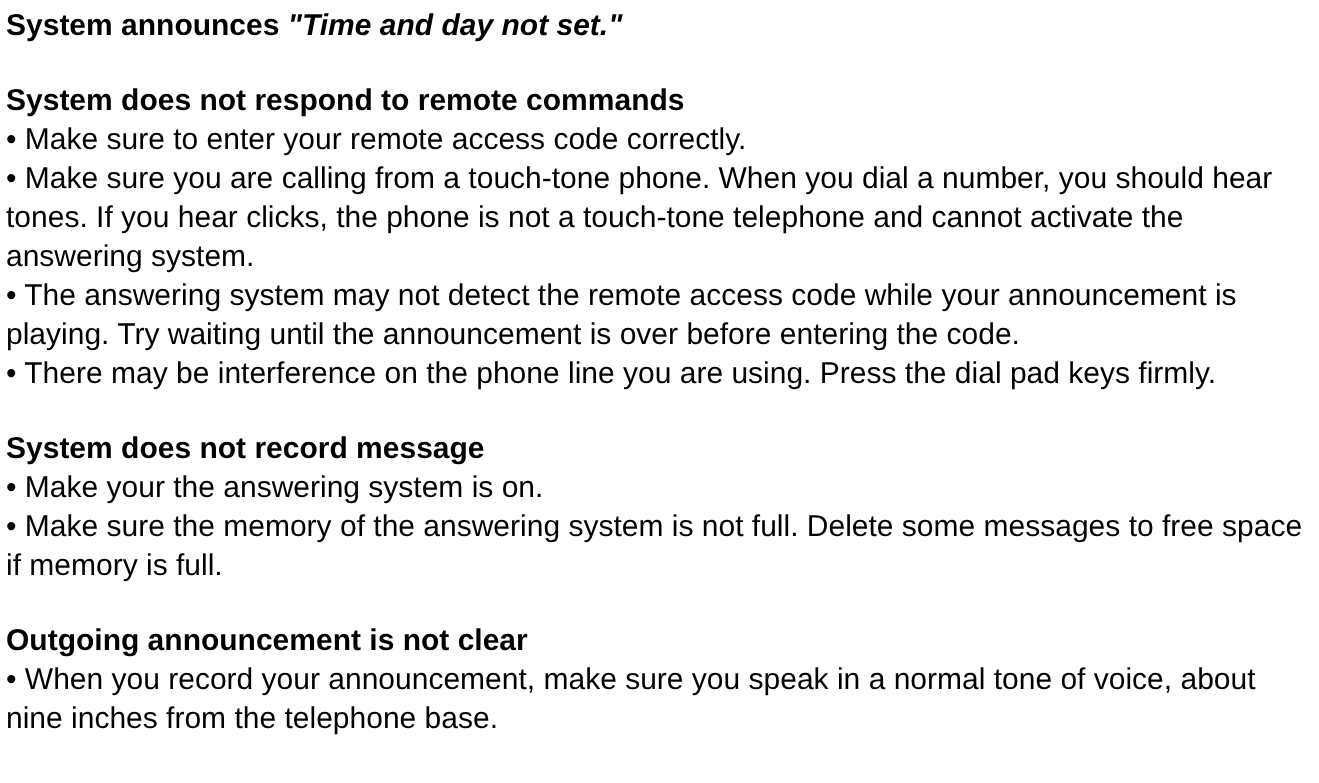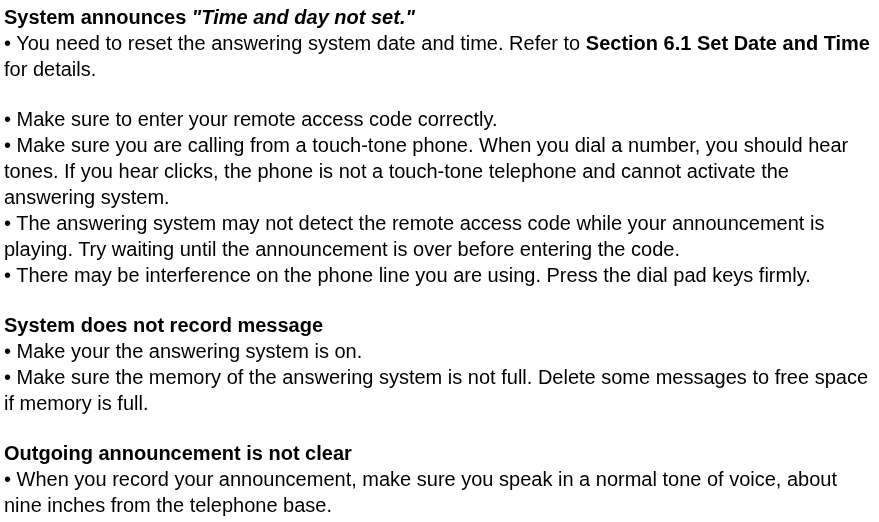--- a/index.html
+++ b/index.html
@@ -39,26 +39,24 @@
       margin-bottom: 0;
     }
   </style>
 </head>
 <body>
 
 <div class="section">
   <div>
     <span class="heading heading-inline">System announces </span><span class="heading italic heading-inline">"Time and day not set."</span>
   </div>
-  <div class="bullet">
-    <span>• You need to reset the answering system date and time. Refer to </span><span class="bold">Section 6.1 Set Date and Time</span><span> for details.</span>
-  </div>
 </div>
 
 <div class="section">
+  <div class="heading"> System does not respond to remote commands</div>
   <div class="bullet"><span>• Make sure to enter your remote access code correctly.</span></div>
   <div class="bullet"><span>• Make sure you are calling from a touch-tone phone. When you dial a number, you should hear tones. If you hear clicks, the phone is not a touch-tone telephone and cannot activate the answering system.</span></div>
   <div class="bullet"><span>• The answering system may not detect the remote access code while your announcement is playing. Try waiting until the announcement is over before entering the code.</span></div>
   <div class="bullet"><span>• There may be interference on the phone line you are using. Press the dial pad keys firmly.</span></div>
 </div>
 
 <div class="section">
   <div class="heading">System does not record message</div>
   <div class="bullet"><span>• Make your the answering system is on.</span></div>
   <div class="bullet"><span>• Make sure the memory of the answering system is not full. Delete some messages to free space if memory is full.</span></div>

